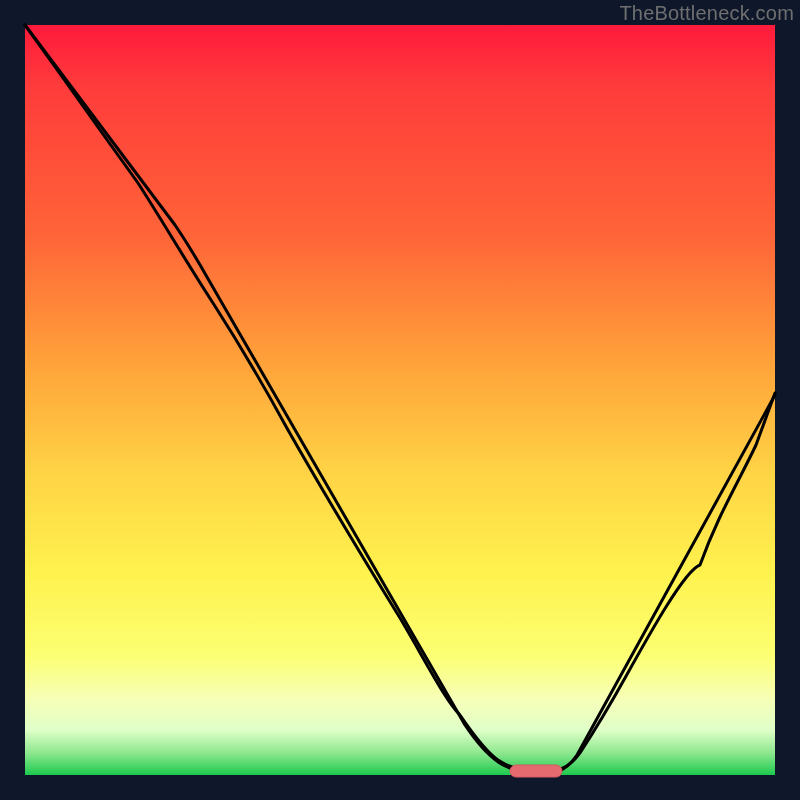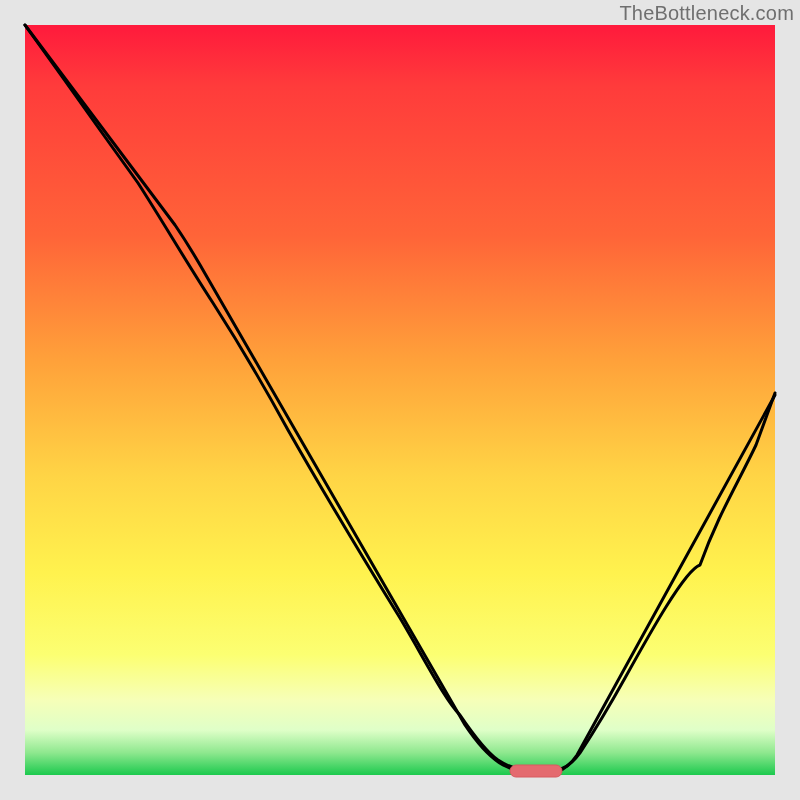--- a/index.html
+++ b/index.html
@@ -8,21 +8,21 @@
     width: 800px;
     height: 800px;
     background: #000;
     overflow: hidden;
     font-family: Arial, Helvetica, sans-serif;
   }
   .frame {
     position: relative;
     width: 800px;
     height: 800px;
-    background: #e5e5e5;
+    background: #0f172a;
   }
   .plot {
     position: absolute;
     left: 25px;
     top: 25px;
     width: 750px;
     height: 750px;
     
     background: linear-gradient(
       to bottom,

